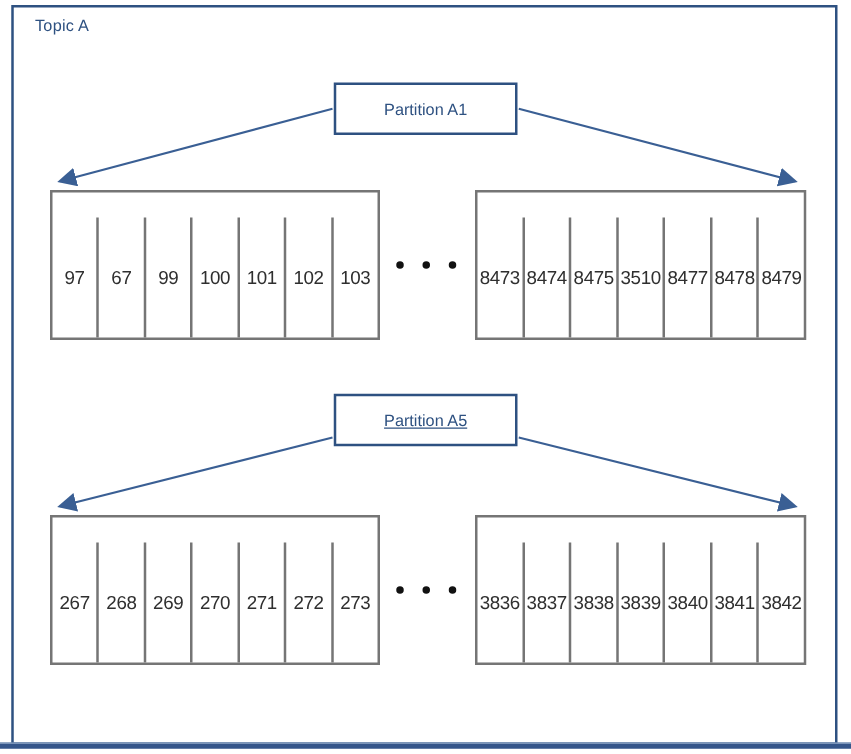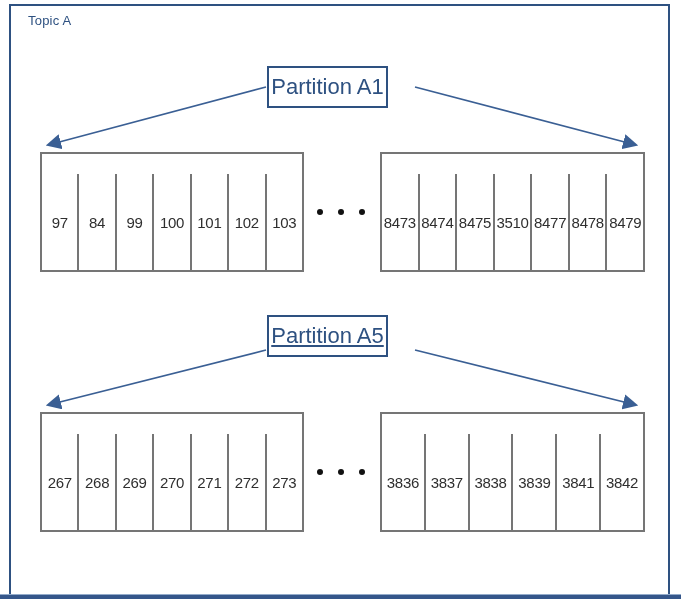--- a/index.html
+++ b/index.html
@@ -39,29 +39,29 @@
     position: absolute;
     left: 28px;
     top: 13px;
     font-size: 13px;
     color: #2e5181;
     letter-spacing: 0.2px;
   }
   .partition-box {
     position: absolute;
     left: 267px;
-    width: 121px;
+    width: 147px;
     height: 42px;
     border: 2px solid #2e5181;
     box-sizing: border-box;
     background: #ffffff;
     display: flex;
     align-items: center;
     justify-content: center;
-    font-size: 22px;
+    font-size: 13px;
     color: #2e5181;
     z-index: 3;
   }
   .partition-box.a1 { top: 66px; }
   .partition-box.a5 { top: 315px; text-decoration: underline; }
   .cell-group {
     position: absolute;
     height: 120px;
     border: 2px solid #757575;
     box-sizing: border-box;
@@ -136,21 +136,21 @@
       <line x1="415" y1="350" x2="636" y2="405" marker-end="url(#ah)"></line>
     </g>
   </svg>
 
   <div class="partition-box a1">
     <span>Partition A1</span>
   </div>
 
   <div class="cell-group left row1">
     <div class="cell">97</div>
-    <div class="cell">84</div>
+    <div class="cell">67</div>
     <div class="cell">99</div>
     <div class="cell">100</div>
     <div class="cell">101</div>
     <div class="cell">102</div>
     <div class="cell">103</div>
   </div>
 
   <div class="ellipsis row1">
     <div class="dot"></div>
     <div class="dot"></div>
@@ -185,19 +185,20 @@
     <div class="dot"></div>
     <div class="dot"></div>
     <div class="dot"></div>
   </div>
 
   <div class="cell-group right row2">
     <div class="cell">3836</div>
     <div class="cell">3837</div>
     <div class="cell">3838</div>
     <div class="cell">3839</div>
+    <div class="cell">3840</div>
     <div class="cell">3841</div>
     <div class="cell">3842</div>
   </div>
 
   <div class="bottom-bar"></div>
 
 </div>
 
 </body></html>

